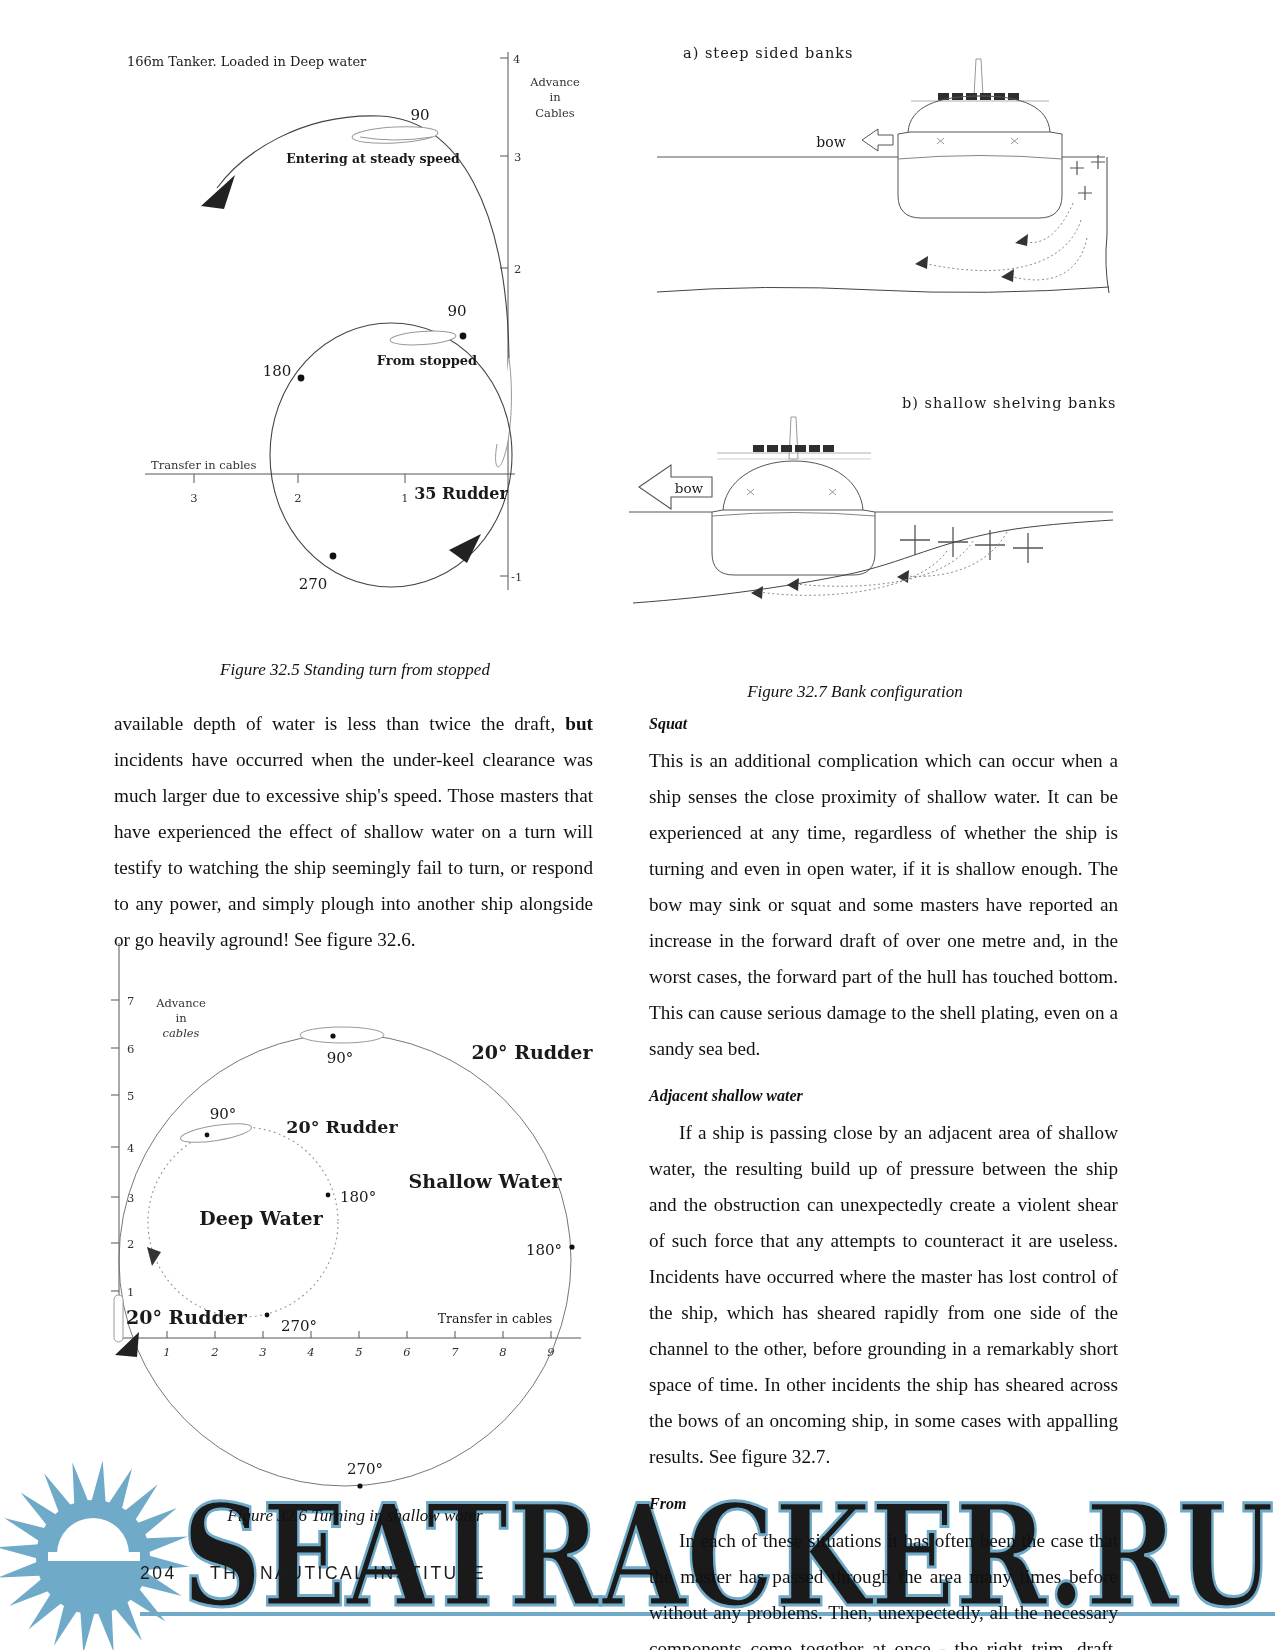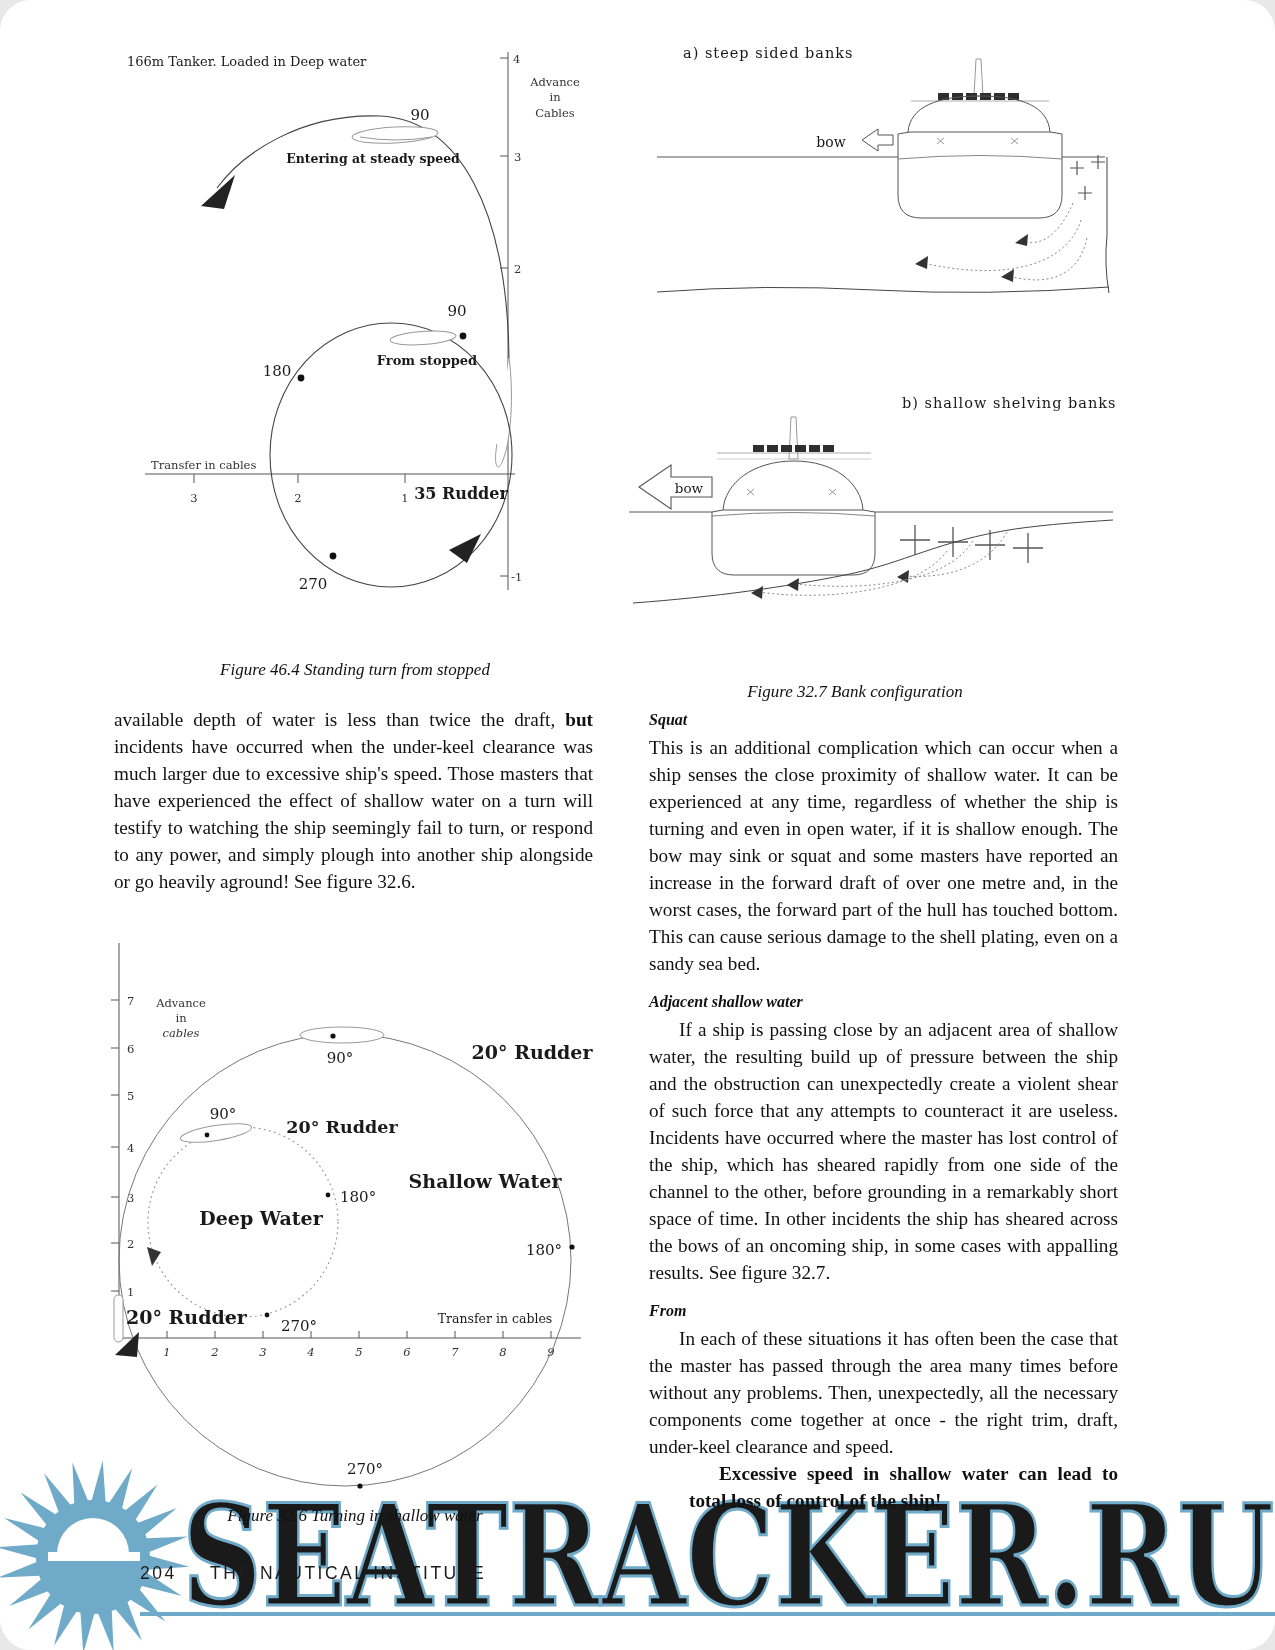--- a/index.html
+++ b/index.html
@@ -1,20 +1,20 @@
 <!DOCTYPE html>
 <html><head>
 <meta charset="utf-8">
 <style>
   html,body{margin:0;padding:0;background:#e8e8e8;}
   #page{position:relative;width:1275px;height:1650px;background:#ffffff;overflow:hidden;
-        font-family:"Liberation Serif",serif;color:#111;border-radius:31px;}
+        font-family:"Liberation Serif",serif;color:#111;}
   .abs{position:absolute;}
   .z1{z-index:1;} .z2{z-index:2;} .z3{z-index:3;} .z4{z-index:4;}
-  .body-text{font-size:19.2px;line-height:27px;text-align:justify;}
+  .body-text{font-size:19.2px;line-height:36px;text-align:justify;}
   .body-text p{margin:0;}
   .sec-head{font-style:italic;font-weight:bold;font-size:16px;margin:0 0 1px 0;}
   .gap{margin-top:11px;}
   .indent{text-indent:30px;}
   .fig-caption{font-style:italic;font-size:17px;text-align:center;}
   svg{display:block;}
   svg text{fill:#1a1a1a;font-family:"DejaVu Serif",serif;}
   .ax{font-size:11.5px;fill:#333;}
   .axi{font-size:11.5px;fill:#333;font-style:italic;}
   .lbl{font-size:15px;}
@@ -79,21 +79,21 @@
       <circle cx="196" cy="338" r="3.4" fill="#111"></circle>
       <circle cx="228" cy="516" r="3.4" fill="#111"></circle>
       <polygon points="376,494 344,510 362,523" fill="#222"></polygon>
     </g>
     <text x="352" y="276" class="lbl" text-anchor="middle">90</text>
     <text x="322" y="325" font-size="13" class="bld" text-anchor="middle">From stopped</text>
     <text x="172" y="336" class="lbl" text-anchor="middle">180</text>
     <text x="208" y="549" class="lbl" text-anchor="middle">270</text>
     <text x="356" y="459" font-size="16" class="bld" text-anchor="middle">35 Rudder</text>
   </svg>
-  <div class="abs z3 fig-caption" style="left:105px;top:660px;width:500px;">Figure 46.4 Standing turn from stopped</div>
+  <div class="abs z3 fig-caption" style="left:105px;top:660px;width:500px;">Figure 32.5 Standing turn from stopped</div>
 
   <svg class="abs z1" style="left:615px;top:35px;" width="505" height="620" viewBox="0 0 505 620">
 
     <g>
       <text x="68" y="23" font-size="14.5" letter-spacing="1">a) steep sided banks</text>
 
       <polygon points="359,61 368,61 366,24 361,24" class="ghost"></polygon>
       <line x1="296" y1="66" x2="434" y2="66" stroke="#999" stroke-width="0.8"></line>
       <g fill="#2e2e2e">
         <rect x="323" y="58" width="11" height="7"></rect>

